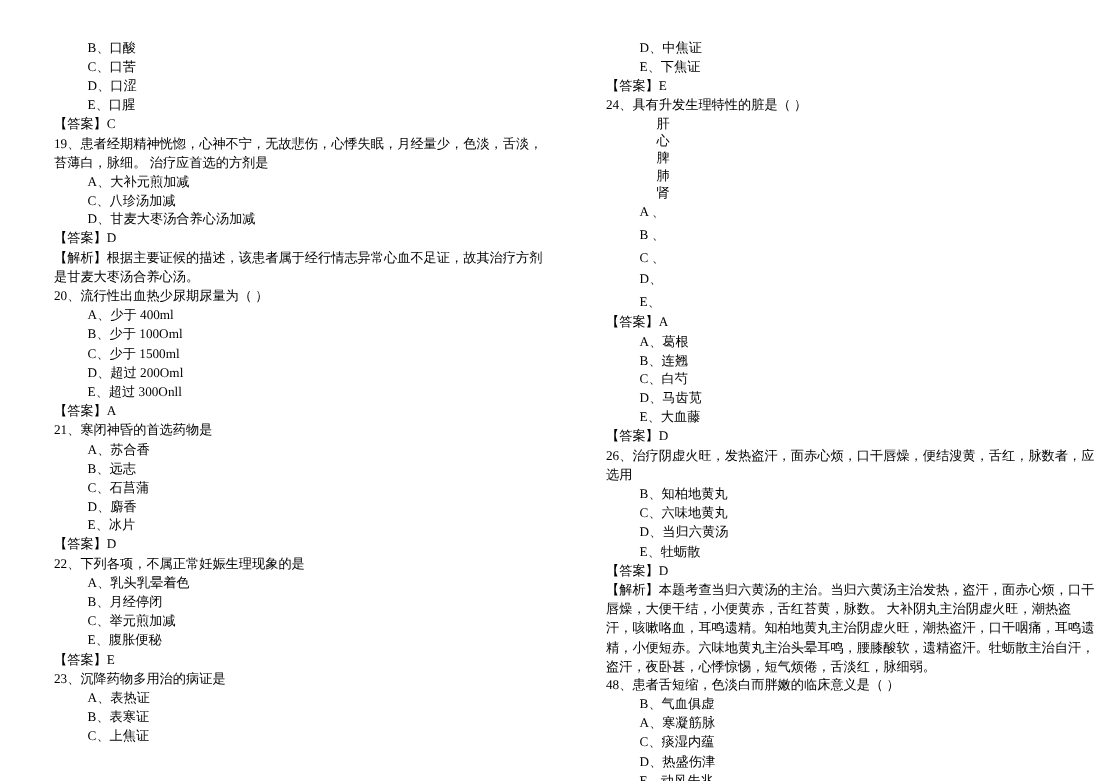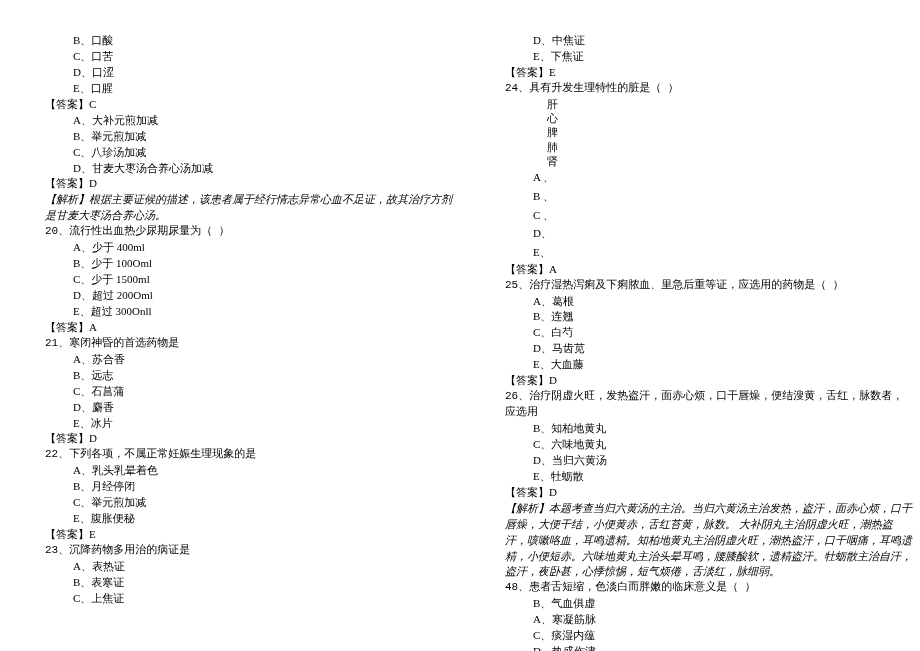--- a/index.html
+++ b/index.html
@@ -29,48 +29,46 @@
     }
     .option {
       padding-left: 28px;
     }
     .answer {
       padding-left: 0;
     }
     .question {
       padding-left: 0;
       text-indent: 0;
-      font-family: Liberation Mono, monospace;
     }
     .vertical-text {
       padding-left: 42px;
       line-height: 1.3;
     }
     .vopt {
       padding-left: 28px;
       line-height: 1.7;
     }
     .explain {
       padding-left: 0;
-      font-style: italic;
     }
   </style>
 </head>
 <body>
 
 <div class="page">
   <div class="column">
     <div class="option">B、口酸</div>
     <div class="option">C、口苦</div>
     <div class="option">D、口涩</div>
     <div class="option">E、口腥</div>
     <div class="answer">【答案】C</div>
 
+    <div class="question">19、患者经期精神恍惚，心神不宁，无故悲伤，心悸失眠，月经量少，色淡，舌淡，苔薄白，脉细。 治疗应首选的方剂是</div>
     <div class="option">A、大补元煎加减</div>
-    <div class="option">B、举元煎加减</div>
     <div class="option">C、八珍汤加减</div>
     <div class="option">D、甘麦大枣汤合养心汤加减</div>
     <div class="answer">【答案】D</div>
     <div class="explain">【解析】根据主要证候的描述，该患者属于经行情志异常心血不足证，故其治疗方剂是甘麦大枣汤合养心汤。</div>
 
     <div class="question">20、流行性出血热少尿期尿量为（ ）</div>
     <div class="option">A、少于 400ml</div>
     <div class="option">B、少于 100Oml</div>
     <div class="option">C、少于 1500ml</div>
     <div class="option">D、超过 200Oml</div>
@@ -109,21 +107,20 @@
     <div class="vertical-text">脾</div>
     <div class="vertical-text">肺</div>
     <div class="vertical-text">肾</div>
     <div class="vopt">A 、</div>
     <div class="vopt">B 、</div>
     <div class="vopt">C 、</div>
     <div class="vopt">D、</div>
     <div class="vopt">E、</div>
     <div class="answer">【答案】A</div>
 
-    <div class="question">25、治疗湿热泻痢及下痢脓血、里急后重等证，应选用的药物是（ ）</div>
     <div class="option">A、葛根</div>
     <div class="option">B、连翘</div>
     <div class="option">C、白芍</div>
     <div class="option">D、马齿苋</div>
     <div class="option">E、大血藤</div>
     <div class="answer">【答案】D</div>
 
     <div class="question">26、治疗阴虚火旺，发热盗汗，面赤心烦，口干唇燥，便结溲黄，舌红，脉数者，应选用</div>
     <div class="option">B、知柏地黄丸</div>
     <div class="option">C、六味地黄丸</div>

